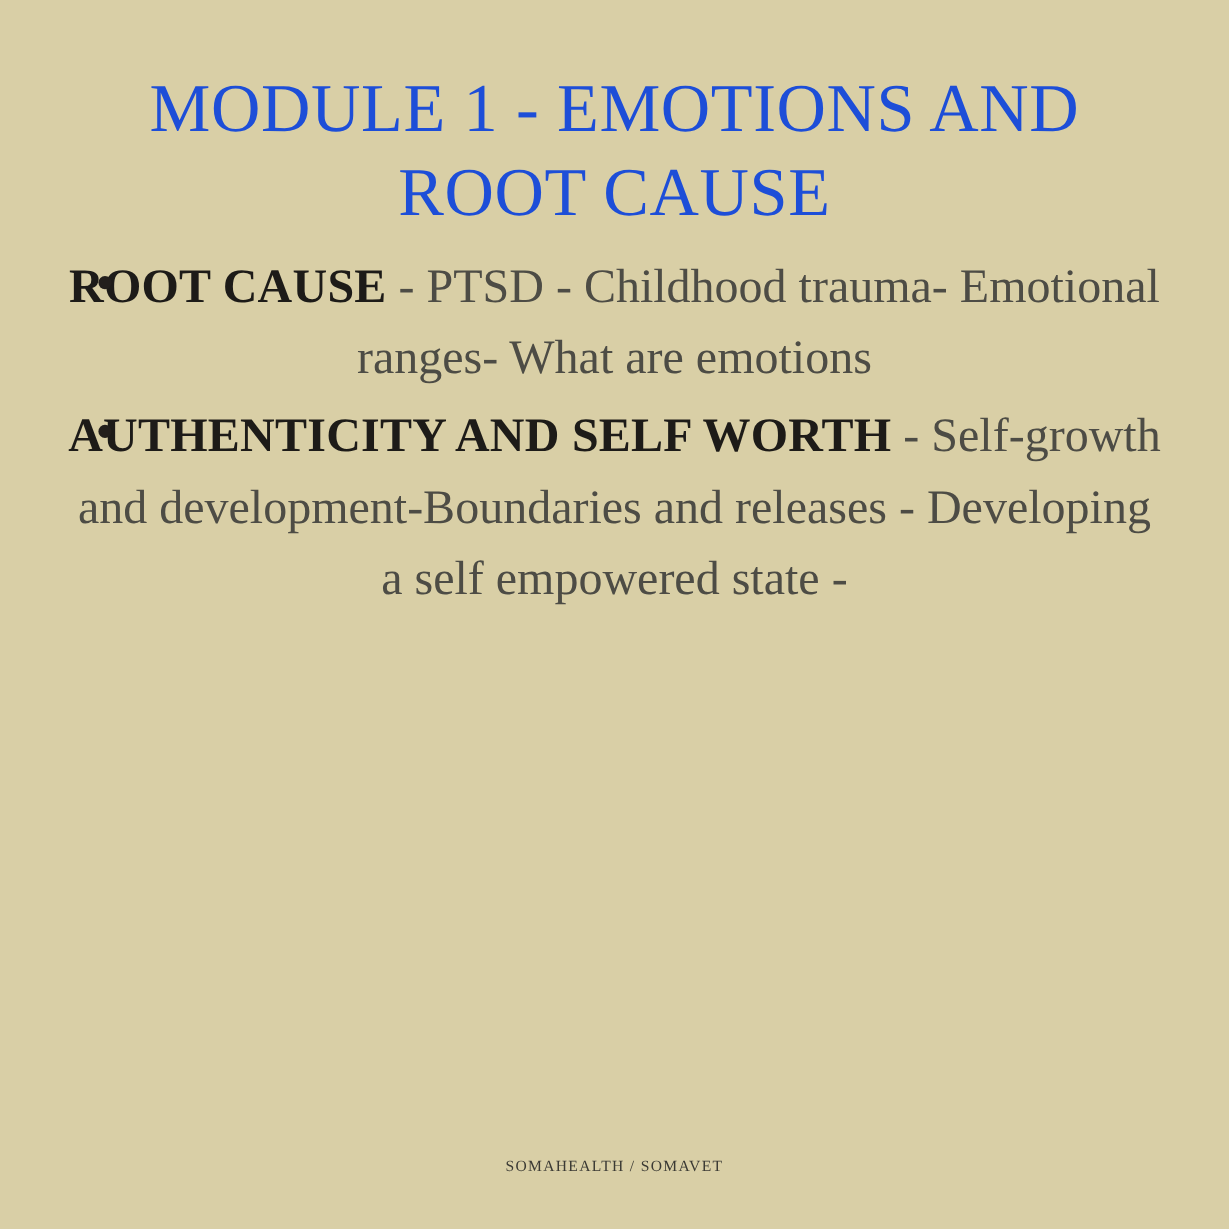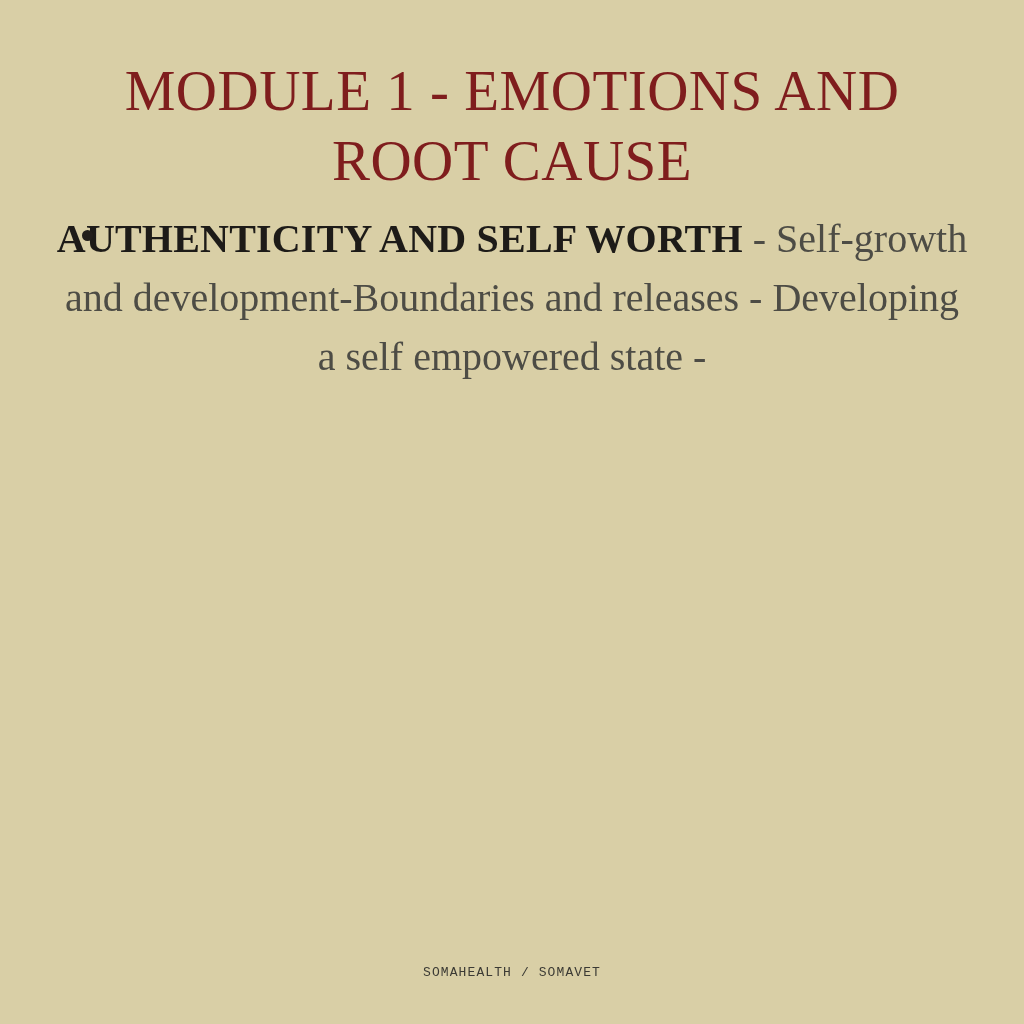--- a/index.html
+++ b/index.html
@@ -22,21 +22,21 @@
     padding: 56px 36px 0 36px;
     display: flex;
     flex-direction: column;
   }
   .title {
     font-size: 57px;
     line-height: 1.22;
     text-align: center;
     letter-spacing: 0.5px;
     font-weight: 400;
-    color: #7f1d1d;
+    color: #1d4ed8;
     margin: 0 10px 14px 10px;
   }
   .bullets {
     list-style: none;
     margin: 0;
     padding: 0;
   }
   .bullet-row {
     position: relative;
     text-align: center;
@@ -62,35 +62,39 @@
   }
   .rest {
     color: #4d4c45;
   }
   .footer {
     position: absolute;
     left: 0;
     right: 0;
     bottom: 44px;
     text-align: center;
-    font-family: Liberation Mono, monospace;
+    font-family: Liberation Serif, serif;
     font-size: 13px;
     letter-spacing: 1.1px;
     color: #3b3a34;
   }
 </style>
 </head>
 <body>
 
 <div class="slide">
 
   <h1 class="title">MODULE 1 - EMOTIONS AND ROOT CAUSE</h1>
 
   <ul class="bullets">
 
+    <li class="bullet-row">
+      <span class="bullet-dot"></span>
+      <span class="lead">ROOT CAUSE</span><span class="rest"> - PTSD - Childhood trauma- Emotional ranges- What are emotions</span>
+    </li>
 
 
 
     <li class="bullet-row">
       <span class="bullet-dot"></span>
       <span class="lead">AUTHENTICITY AND SELF WORTH</span><span class="rest"> - Self-growth and development-Boundaries and releases - Developing a self empowered state -</span>
     </li>
 
   </ul>
 

